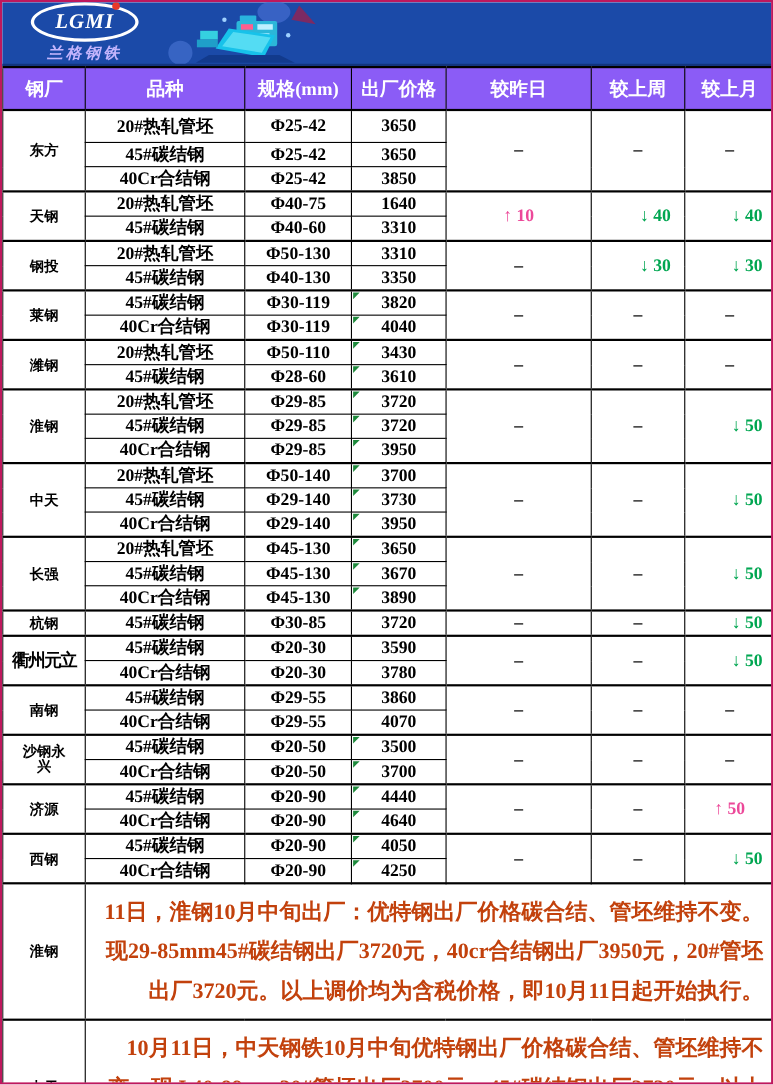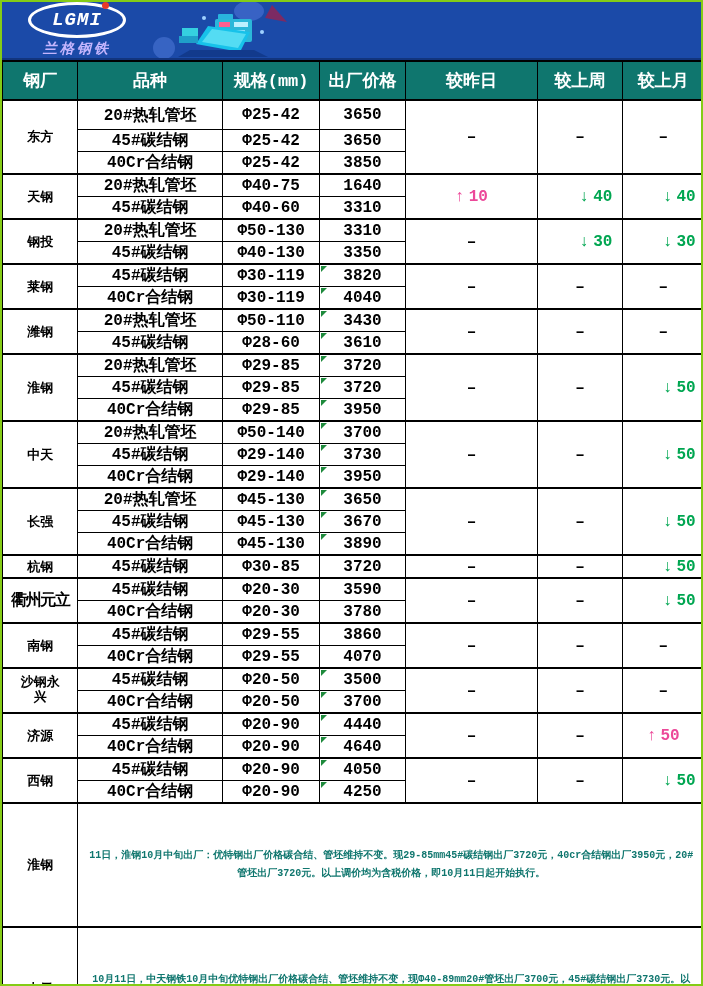--- a/index.html
+++ b/index.html
@@ -1,19 +1,19 @@
 <!DOCTYPE html>
 <html><head>
 <meta charset="utf-8">
 <style>
   html,body { margin:0; padding:0; background:#ffffff; }
   .page {
     width:703px; height:986px; box-sizing:border-box;
-    border:2px solid #84cc16; background:#fff; overflow:hidden;
-    font-family:Liberation Mono, monospace;
+    border:2px solid #be185d; background:#fff; overflow:hidden;
+    font-family:Liberation Serif, serif;
   }
   
   .banner {
     height:56px; background:#1b4aa8; display:flex; align-items:center;
     border-bottom:2px solid #12357e; position:relative;
   }
   .logo { width:150px; flex:0 0 150px; display:flex; flex-direction:column; align-items:center; }
   .logo-ellipse {
     width:92px; height:30px; border:3px solid #fff; border-radius:50%;
     display:flex; align-items:center; justify-content:center; position:relative;
@@ -24,21 +24,21 @@
   .logo-dot { position:absolute; top:-3px; right:14px; width:7px; height:7px; border-radius:50%; background:#e8392a; }
   .logo-sub { color:#c4b5fd; font-weight:bold; font-style:italic; font-size:14px; letter-spacing:3px; margin-top:2px; }
   .banner-title {
     flex:1; text-align:center; color:#fff; font-weight:bold; font-size:25px; letter-spacing:1px;
     white-space:nowrap;
   }
   .illustration { flex:0 0 145px; height:56px; }
   
   table.price { border-collapse:collapse; width:703px; table-layout:fixed; }
   th {
-    background:#0f766e; color:#fff; font-weight:bold; font-size:17px;
+    background:#8b5cf6; color:#fff; font-weight:bold; font-size:17px;
     height:37px; border:1px solid #000; border-top:2px solid #000; padding:0;
   }
   td {
     border:1px solid #000; text-align:center; vertical-align:middle;
     font-weight:bold; font-size:16px; color:#000; padding:0; height:21px;
     overflow:hidden; white-space:nowrap;
   }
   tr.group-start td { border-top:2px solid #000; }
   tr.first-row td { height:28px; }
   .mill-cell { font-size:13px; white-space:normal; }
@@ -48,21 +48,21 @@
   .price-cell.flag::before {
     content:""; position:absolute; top:1px; left:1px; width:0; height:0;
     border-top:6px solid #1e8a3c; border-right:6px solid transparent;
   }
   .chg-up { color:#ec4899; }
   .chg-down { color:#00a651;margin-left:32px; }
   .chg-none { color:#000; }
   .chg-val { margin-left:4px; }
   tr.note-row td { height:110px; }
   .note-text {
-    text-align:center; color:#0f766e; font-size:10px; font-weight:bold;
+    text-align:right; color:#c2410c; font-size:20px; font-weight:bold;
     padding:6px 10px; line-height:1.8; white-space:normal; vertical-align:middle;
   }
 </style>
 </head>
 <body>
 
 <div class="page">
 
   <div class="banner">
     <div class="logo">

